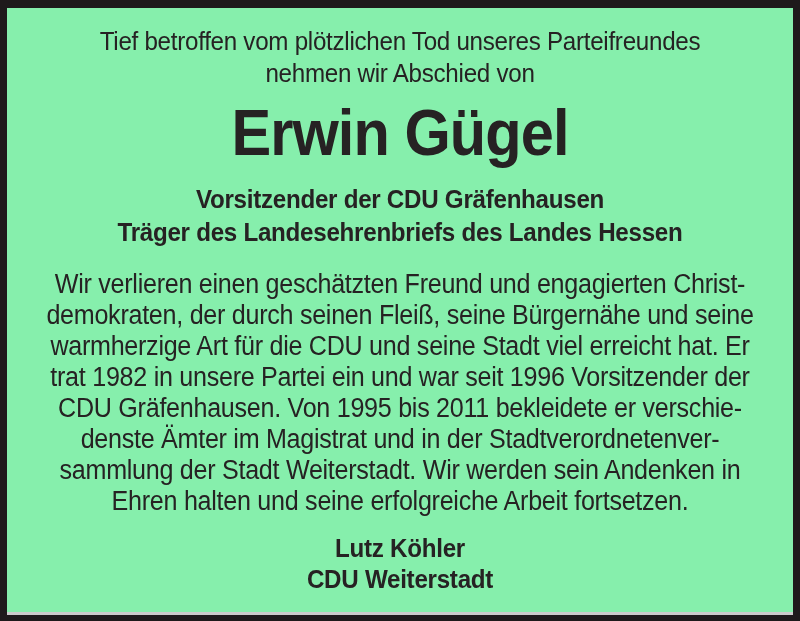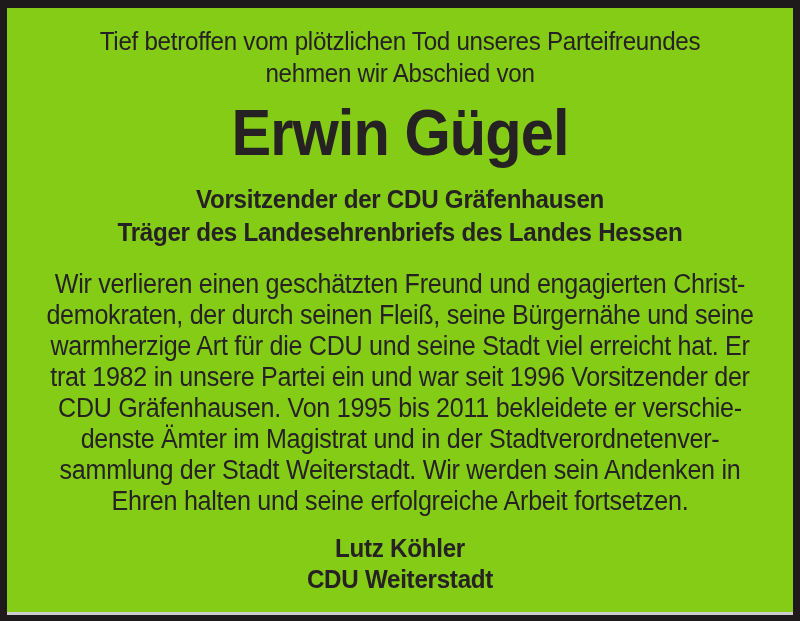--- a/index.html
+++ b/index.html
@@ -5,21 +5,21 @@
   html, body {
     margin: 0;
     padding: 0;
     background: #e9e9e9;
   }
   .notice {
     position: relative;
     box-sizing: border-box;
     width: 800px;
     height: 621px;
-    background: #84cc16;
+    background: #86efac;
     border-style: solid;
     border-color: #1e1a1b;
     border-width: 8px 7px 6px 7px;
     box-shadow: inset 0 -3px 0 #cccccc;
     overflow: hidden;
     font-family: "Liberation Sans", sans-serif;
     color: #262223;
   }
   .content {
     width: 100%;

